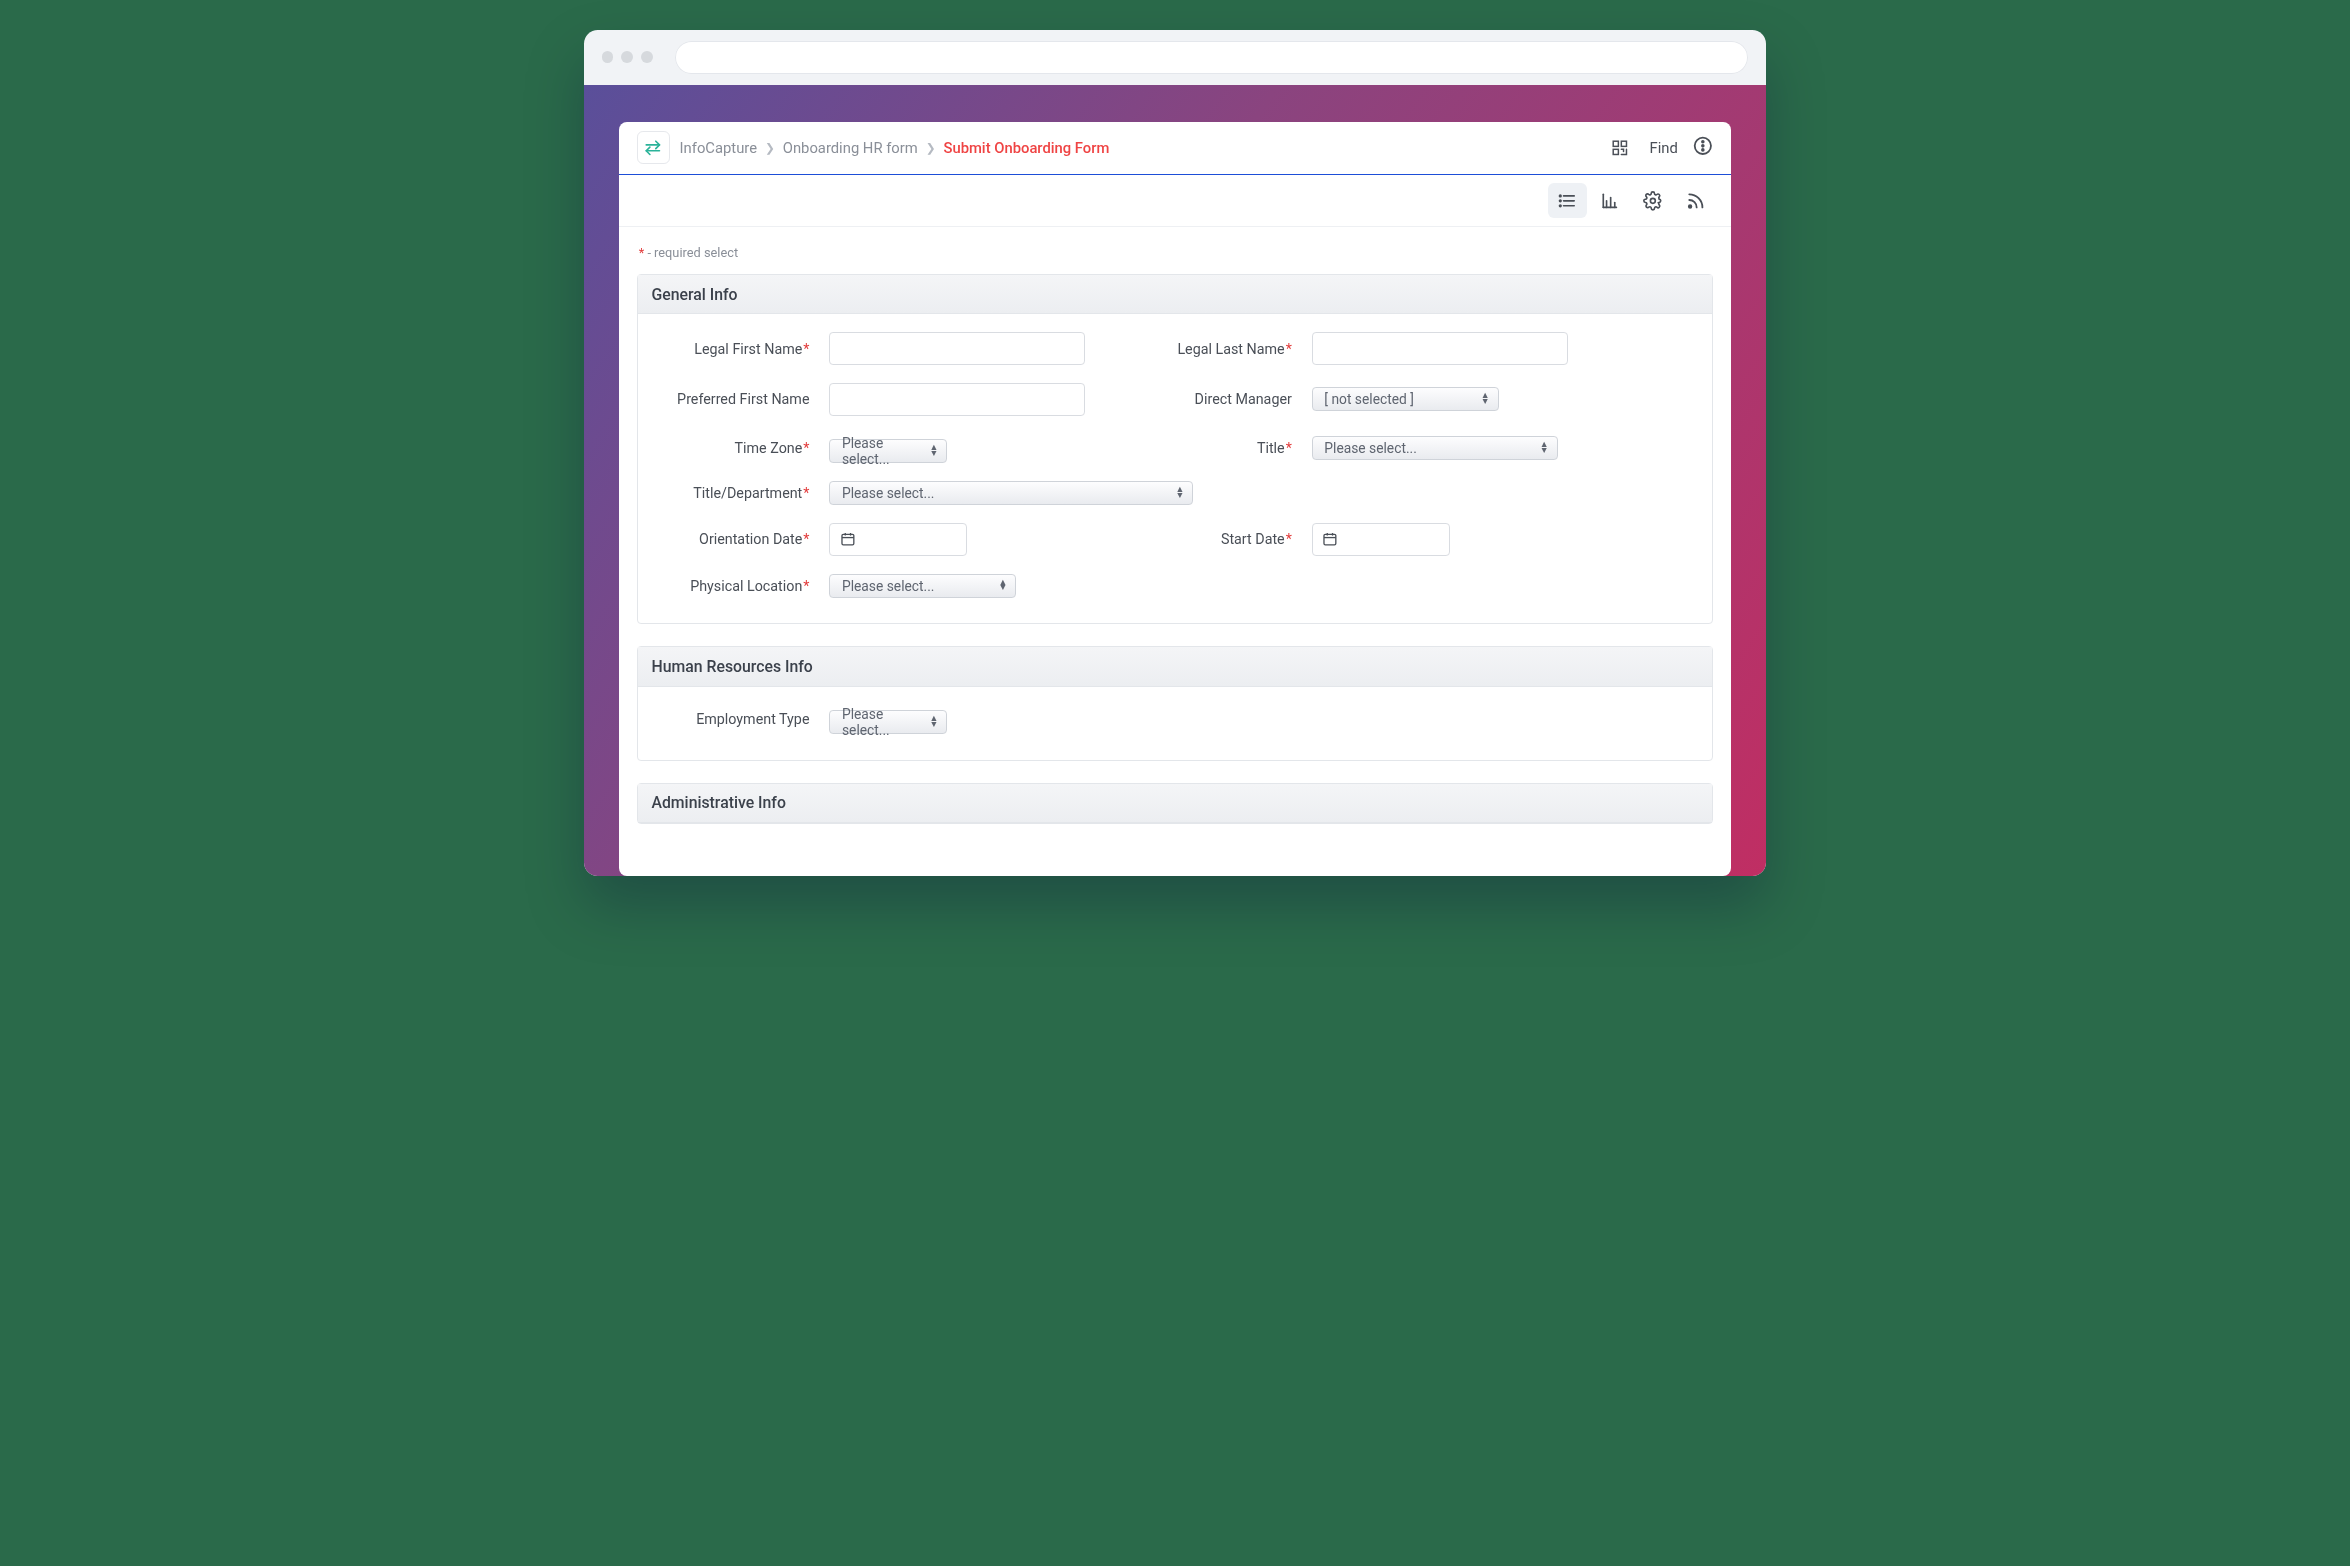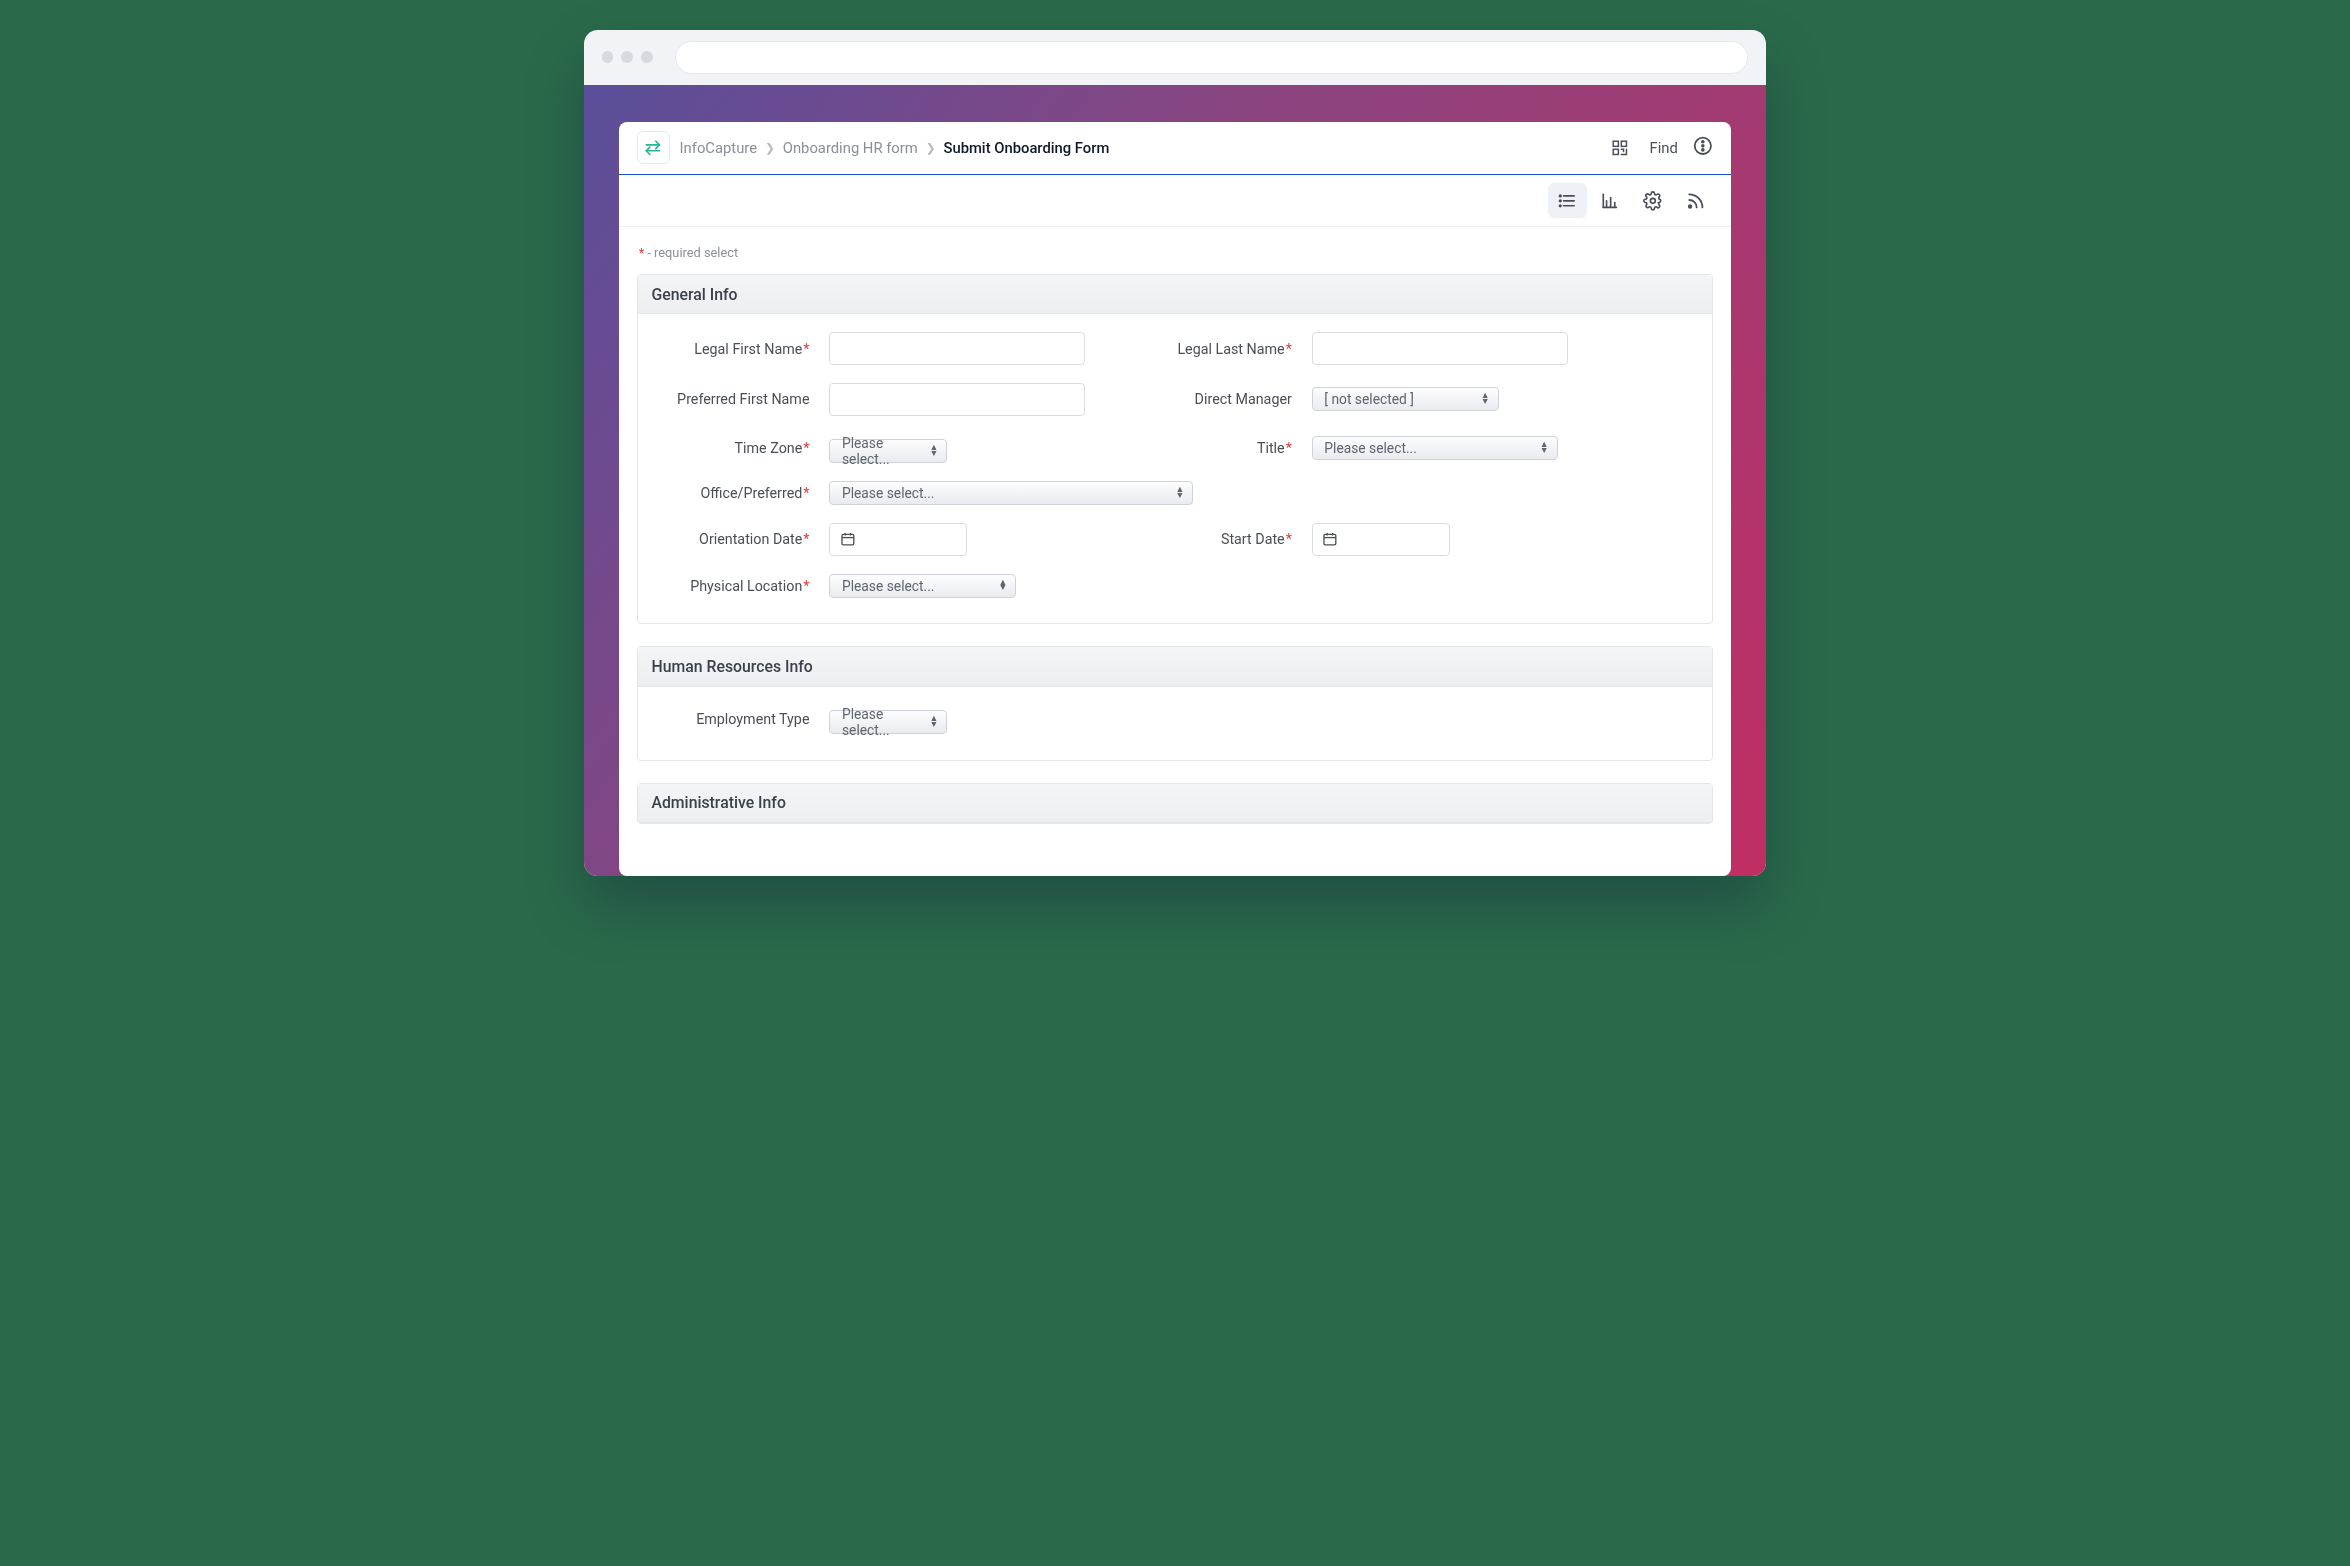--- a/index.html
+++ b/index.html
@@ -70,21 +70,21 @@
     border: 1px solid #e6e8ec;
     border-radius: 5.9px;
     display:flex;align-items:center;justify-content:center;
     color:#2bb39a;
   }
   .breadcrumb {
     display:flex; align-items:center; gap:7.9px;
     font-size: 14.8px;
     color:#8a8f98;
   }
-  .breadcrumb .current { color:#0f172a; font-weight:500; }
+  .breadcrumb .current { color:#ef4444; font-weight:500; }
   .chev { color:#b5bac2; font-size:11.8px; }
   .topbar-right { margin-left:auto; display:flex; align-items:center; gap:13.8px; color:#4a4f57; }
   .find-btn { display:flex; align-items:center; gap:21px; font-size:14.8px; cursor:pointer; }
 
   
   .toolbar {
     display:flex; justify-content:flex-end; gap:3.9px;
     padding: 7.9px 15.8px;
     background:#fff;
     border-bottom:1px solid #eef0f3;
@@ -299,21 +299,21 @@
               </div>
 
               <div class="field-label"><span>Title</span><span class="req-star">*</span></div>
               <div>
                 <div class="select-wrap w-lg">
                   <span>Please select...</span>
                   <span class="select-arrows">▲<br>▼</span>
                 </div>
               </div>
 
-              <div class="field-label"><span>Office/Preferred</span><span class="req-star">*</span></div>
+              <div class="field-label"><span>Title/Department</span><span class="req-star">*</span></div>
               <div class="span-wide">
                 <div class="select-wrap w-xl">
                   <span>Please select...</span>
                   <span class="select-arrows">▲<br>▼</span>
                 </div>
               </div>
 
               <div class="field-label"><span>Orientation Date</span><span class="req-star">*</span></div>
               <div>
                 <div class="date-input">

